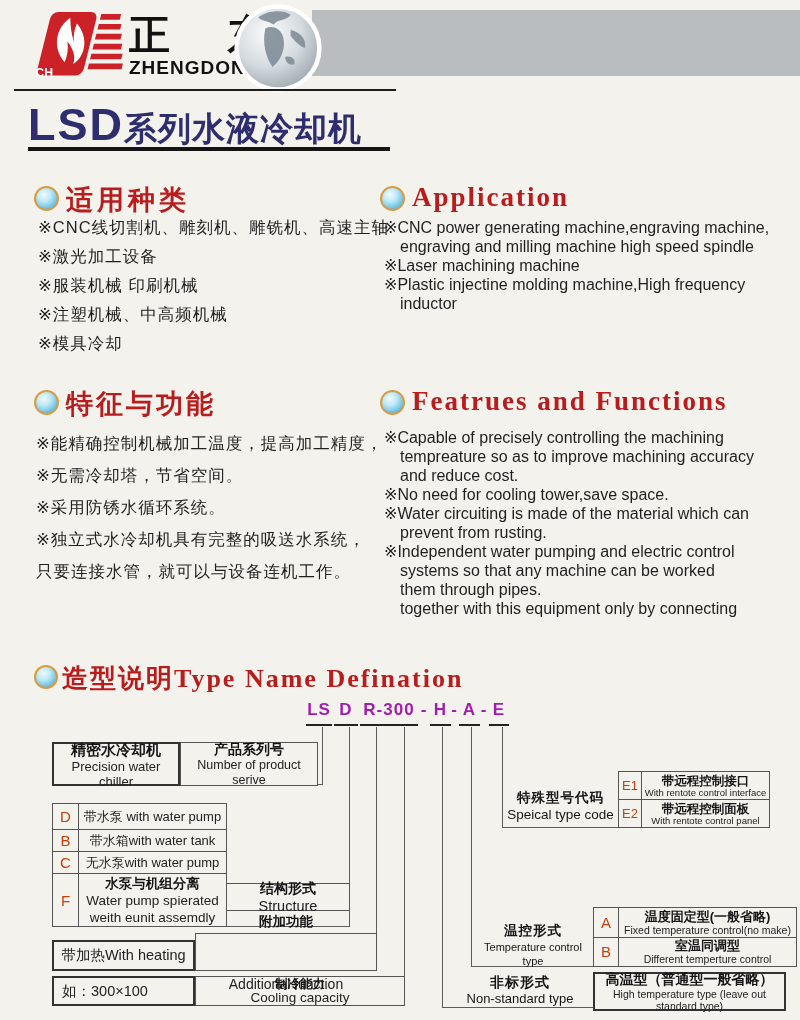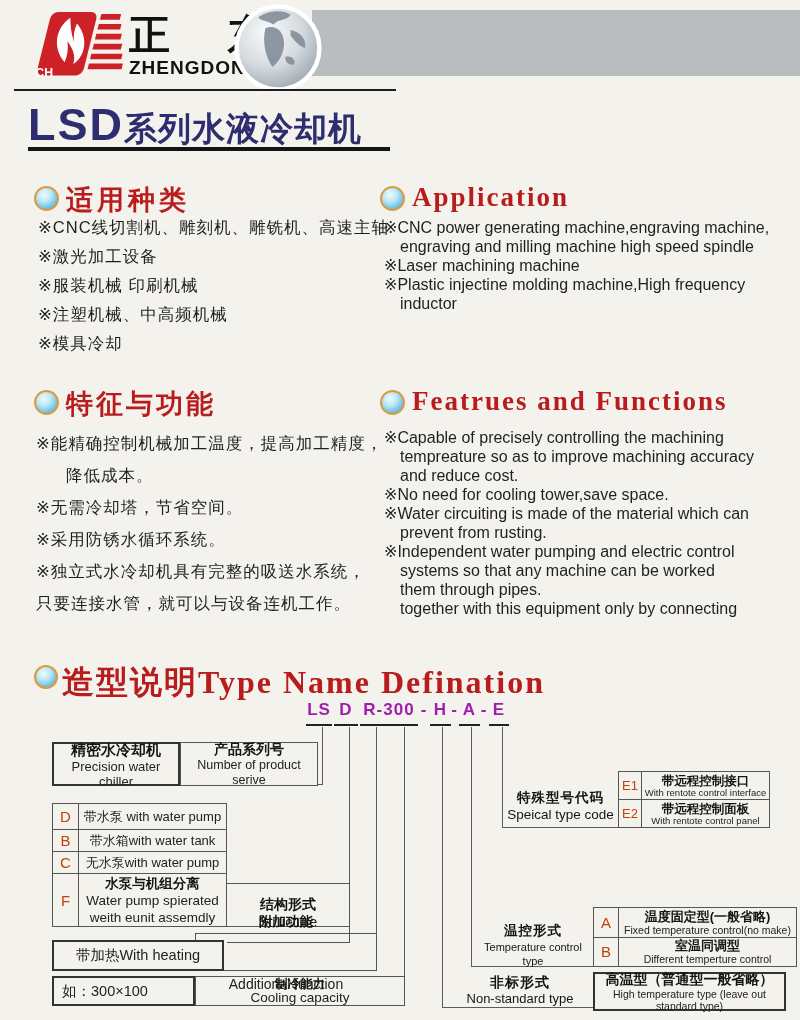--- a/index.html
+++ b/index.html
@@ -126,21 +126,20 @@
     <div class="ln cont">engraving and milling machine high speed spindle</div>
     <div class="ln">※Laser machining machine</div>
     <div class="ln">※Plastic injectine molding machine,High frequency</div>
     <div class="ln cont">inductor</div>
   </div>
 
   <div class="bullet" style="left:34px;top:390px;"></div>
   <div class="sec-title" style="left:66px;top:386px;letter-spacing:3px;">特征与功能</div>
   <div class="cn-list feat-cn" style="left:36px;top:427px;">
     <div class="ln">※能精确控制机械加工温度，提高加工精度，</div>
-    <div class="ln cont-wide">降低成本。</div>
     <div class="ln">※无需冷却塔，节省空间。</div>
     <div class="ln">※采用防锈水循环系统。</div>
     <div class="ln">※独立式水冷却机具有完整的吸送水系统，</div>
     <div class="ln">只要连接水管，就可以与设备连机工作。</div>
   </div>
 
   <div class="bullet" style="left:380px;top:390px;"></div>
   <div class="sec-title" style="left:412px;top:386px;">Featrues and Functions</div>
   <div class="en-list" style="left:384px;top:428px;">
     <div class="ln">※Capable of precisely controlling the machining</div>
@@ -149,21 +148,21 @@
     <div class="ln">※No need for cooling tower,save space.</div>
     <div class="ln">※Water circuiting is made of the material which can</div>
     <div class="ln cont">prevent from rusting.</div>
     <div class="ln">※Independent water pumping and electric control</div>
     <div class="ln cont">systems so that any machine can be worked</div>
     <div class="ln cont">them through pipes.</div>
     <div class="ln cont">together with this equipment only by connecting</div>
   </div>
 
   <div class="bullet" style="left:34px;top:665px;width:24px;height:24px;"></div>
-  <div class="sec-title" style="left:62px;top:661px;font-size:32px;">
+  <div class="sec-title" style="left:62px;top:661px;font-size:26px;">
     <span>造型说明</span><span>Type Name Defination</span>
   </div>
 
   <span class="code-part code-u" style="left:306px;width:26px;">LS</span>
   <span class="code-part code-u" style="left:334px;width:24px;">D</span>
   <span class="code-part code-u" style="left:360px;width:58px;">R-300</span>
   <span class="code-part" style="left:419px;width:10px;">-</span>
   <span class="code-part code-u" style="left:430px;width:21px;">H</span>
   <span class="code-part" style="left:450px;width:9px;">-</span>
   <span class="code-part code-u" style="left:459px;width:21px;">A</span>
@@ -207,30 +206,30 @@
     </div>
     <div class="trow">
       <div class="tcode" style="width:25px;">F</div>
       <div class="tcell">
         <div class="cnb" style="font-size:13.5px;line-height:17px;">水泵与机组分离</div>
         <div style="font-size:13.5px;line-height:17px;">Water pump spierated</div>
         <div style="font-size:13.5px;line-height:17px;">weith eunit assemdly</div>
       </div>
     </div>
   </div>
-  <div class="dbox b1" style="left:227px;top:883px;width:123px;height:60px;border-left:none;">
+  <div class="dbox b1" style="left:227px;top:883px;width:123px;height:28px;border-left:none;">
     <div class="cnb" style="font-size:14px;line-height:19px;">结构形式</div>
     <div style="font-size:14.5px;line-height:17px;">Structure</div>
   </div>
 
   <div class="dbox b1" style="left:195px;top:933px;width:182px;height:38px;gap:46px;">
     <div class="cnb" style="font-size:13.5px;line-height:17px;">附加功能</div>
     <div style="font-size:14px;line-height:16px;">Additional function</div>
   </div>
-  <div class="dbox b2" style="left:52px;top:940px;width:172px;height:31px;background:#f4f2ed;">
+  <div class="dbox b2" style="left:52px;top:940px;width:143px;height:31px;background:#f4f2ed;">
     <div style="font-size:14.5px;">带加热With heating</div>
   </div>
 
   <div class="dbox b1" style="left:195px;top:976px;width:210px;height:30px;">
     <div class="cnb" style="font-size:12.5px;line-height:14px;">制冷能力</div>
     <div style="font-size:13.5px;line-height:14px;">Cooling capacity</div>
   </div>
   <div class="dbox b2" style="left:52px;top:976px;width:143px;height:30px;background:#f4f2ed;align-items:flex-start;padding-left:8px;">
     <div style="font-size:14.5px;">如：300×100</div>
   </div>

